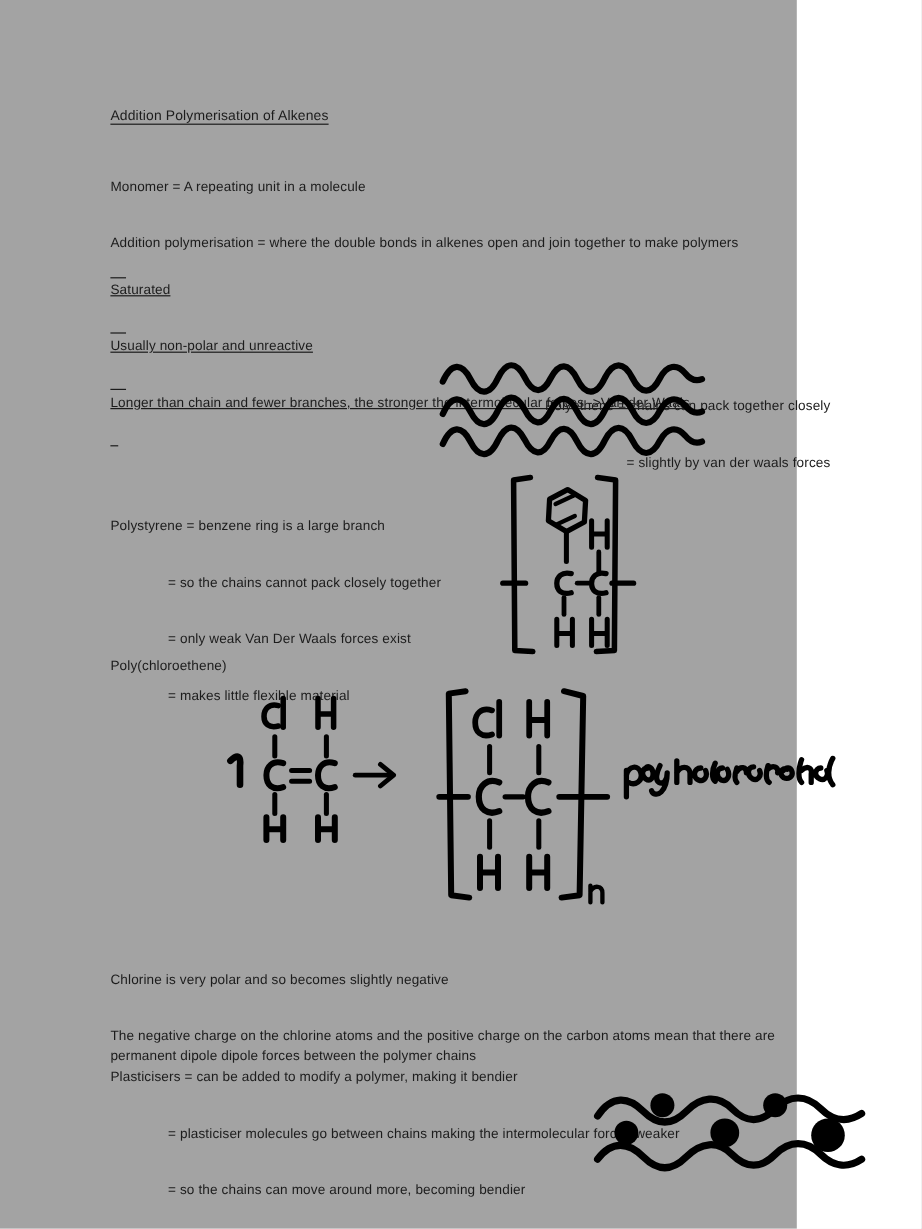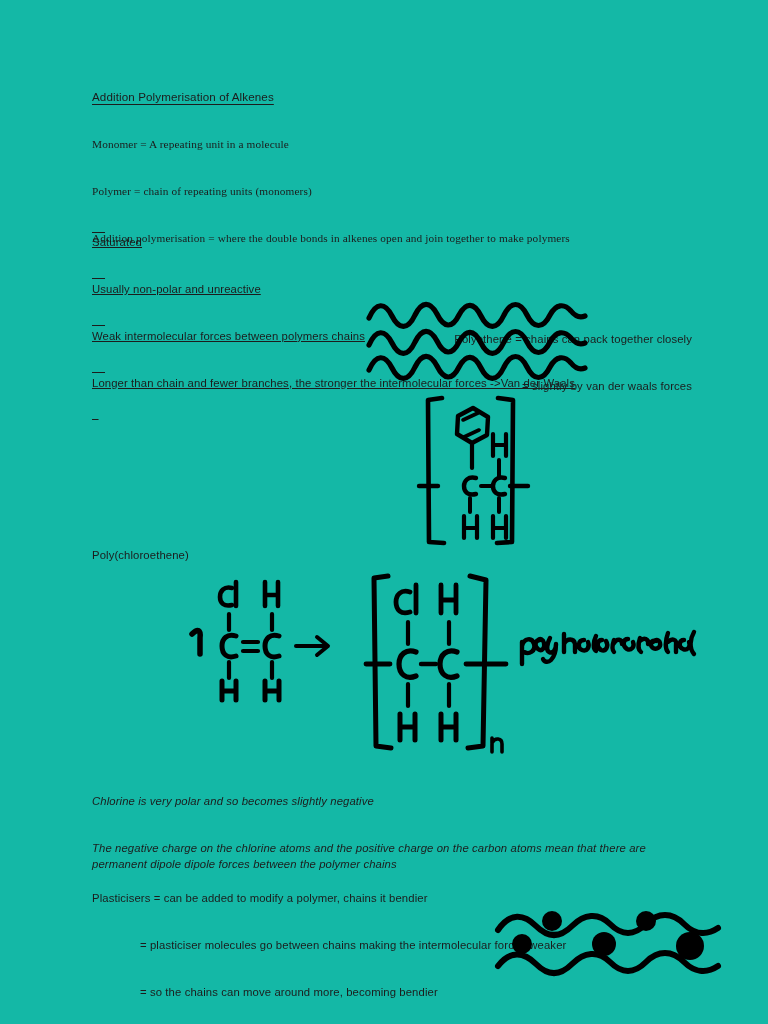--- a/index.html
+++ b/index.html
@@ -11,23 +11,23 @@
     width: 768px;
     height: 1024px;
     position: relative;
     overflow: hidden;
     font-family: "Liberation Sans", sans-serif;
     color: #1a1a1a;
   }
   .page {
     position: absolute;
     left: 0; top: 0;
-    width: 768px;
+    width: 664px;
     height: 1024px;
-    background: #14b8a6;
+    background: #a3a3a3;
   }
   .txt {
     position: absolute;
     font-size: 11.3px;
     line-height: 15.6px;
     color: #1c1c1c;
     white-space: pre-wrap;
     letter-spacing: 0.01em;
   }
   .title {
@@ -49,46 +49,50 @@
   .fig { position: absolute; }
   .ink { fill: none; stroke: #000000; stroke-linecap: round; stroke-linejoin: round; }
 </style>
 </head>
 <body>
 
 <div class="page">
 
   <div class="title">Addition Polymerisation of Alkenes</div>
 
-  <div class="txt block" style="top:106px;font-family:Liberation Serif, serif;">
+  <div class="txt block" style="top:118px;">
     <span class="indent-line">Monomer = A repeating unit in a molecule</span>
-    <span class="indent-line">Polymer = chain of repeating units (monomers)</span>
     <span class="indent-line">Addition polymerisation = where the double bonds in alkenes open and join together to make polymers</span>
   </div>
 
   <div class="txt block" style="top:204px;text-decoration:underline;">
     <span class="indent-line">Saturated</span>
     <span class="indent-line">Usually non-polar and unreactive</span>
-    <span class="indent-line">Weak intermolecular forces between polymers chains</span>
     <span class="indent-line">Longer than chain and fewer branches, the stronger the intermolecular forces -&gt;Van der Waals</span>
   </div>
 
   <div class="txt block" style="top:301px;text-align:right;">
     <span class="indent-line">Polyethene = chains can pack together closely</span>
     <span class="indent-line ind">= slightly by van der waals forces</span>
   </div>
 
   <div class="fig" style="left:366px; top:300px;">
     <svg width="240" height="78" viewBox="0 0 240 78">
       <path class="ink" stroke-width="5.2" d="M3,18 C10,2 19,2 26,16 C33,30 42,30 49,15 C56,1 64,1 71,14 C78,28 86,29 93,15 C100,2 108,2 115,16 C122,30 131,30 138,15 C145,1 154,1 161,15 C168,29 177,29 184,15 C190,4 198,3 205,11 C209,16 214,18 219,16"></path>
       <path class="ink" stroke-width="5.2" d="M3,45 C10,29 19,29 26,43 C33,57 42,57 49,42 C56,28 64,28 71,41 C78,55 86,56 93,42 C100,29 108,29 115,43 C122,57 131,57 138,42 C145,28 154,28 161,42 C168,56 177,56 184,42 C190,31 198,30 205,38 C209,43 214,45 219,43"></path>
       <path class="ink" stroke-width="5.2" d="M3,70 C10,54 19,54 26,68 C33,82 42,82 49,67 C56,53 64,53 71,66 C78,80 86,81 93,67 C100,54 108,54 115,68 C122,82 131,82 138,67 C145,53 154,53 161,67 C168,81 177,81 184,67 C190,56 198,55 205,63 C209,68 214,70 219,68"></path>
     </svg>
   </div>
 
+  <div class="txt block" style="top:401px;">
+    <span class="indent-line">Polystyrene = benzene ring is a large branch</span>
+    <span class="indent-line ind">= so the chains cannot pack closely together</span>
+    <span class="indent-line ind">= only weak Van Der Waals forces exist</span>
+    <span class="indent-line ind">= makes little flexible material</span>
+  </div>
 
   <div class="fig" style="left:418px; top:390px;">
     <svg width="112" height="160" viewBox="0 0 112 160">
 
       <path class="ink" stroke-width="4.6" d="M24,8 L10,10 L11,152 L26,153"></path>
 
       <path class="ink" stroke-width="4.6" d="M80,8 L95,10 L94,152 L79,153"></path>
 
       <path class="ink" stroke-width="4.4" d="M40,26 L55,18 L70,27 L69,45 L54,53 L39,44 Z"></path>
 
@@ -200,27 +204,27 @@
         M96,16 C94,22 94,26 96,28 M96,19 C99,14 104,15 104,20
         M110,15 C105,15 104,22 109,25 C113,27 117,23 115,18
         M122,14 C120,20 120,26 123,28 M122,17 C126,13 131,15 130,20
         M138,17 C133,15 131,21 135,24 C139,26 143,23 142,19 C141,15 137,15 135,18
         M150,9 C147,17 147,25 150,28 M150,18 C154,14 159,15 158,21 L158,28
         M166,16 C161,16 160,23 165,25 C169,27 173,23 171,18
         M176,8 C172,15 171,24 176,30"></path>
     </svg>
   </div>
 
-  <div class="txt block" style="top:763px;font-style:italic;">
+  <div class="txt block" style="top:779px;">
     <span class="indent-line">Chlorine is very polar and so becomes slightly negative</span>
     <span class="indent-line">The negative charge on the chlorine atoms and the positive charge on the carbon atoms mean that there are permanent dipole dipole forces between the polymer chains</span>
   </div>
 
   <div class="txt block" style="top:860px;">
-    <span class="indent-line">Plasticisers = can be added to modify a polymer, chains it bendier</span>
+    <span class="indent-line">Plasticisers = can be added to modify a polymer, making it bendier</span>
     <span class="indent-line ind">= plasticiser molecules go between chains making the intermolecular forces weaker</span>
     <span class="indent-line ind">= so the chains can move around more, becoming bendier</span>
   </div>
 
   <div class="fig" style="left:494px; top:908px;">
     <svg width="236" height="80" viewBox="0 0 236 80">
 
       <path class="ink" stroke-width="6" d="M4,22 C16,4 30,6 42,18 C54,30 66,30 78,18 C90,6 104,4 116,16
         C128,28 140,28 152,16 C164,4 178,4 190,16 C200,26 212,28 224,20"></path>
 

